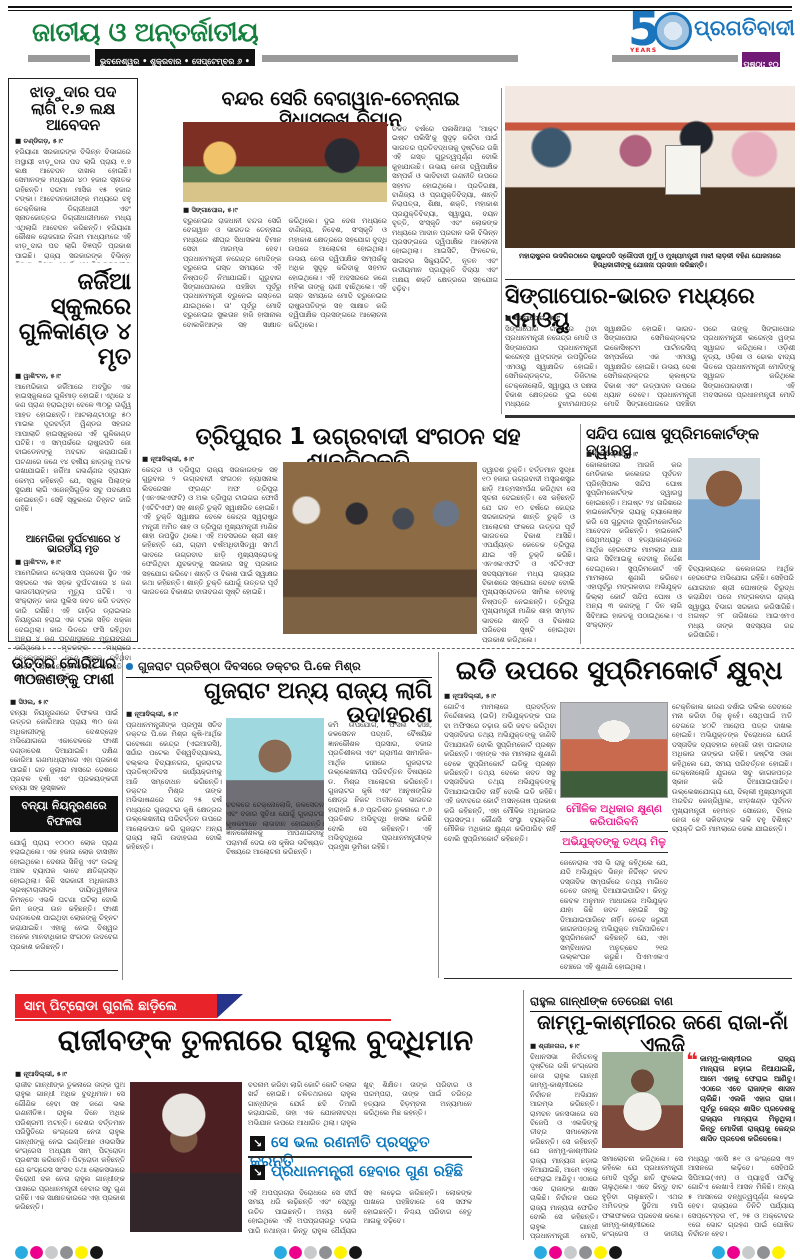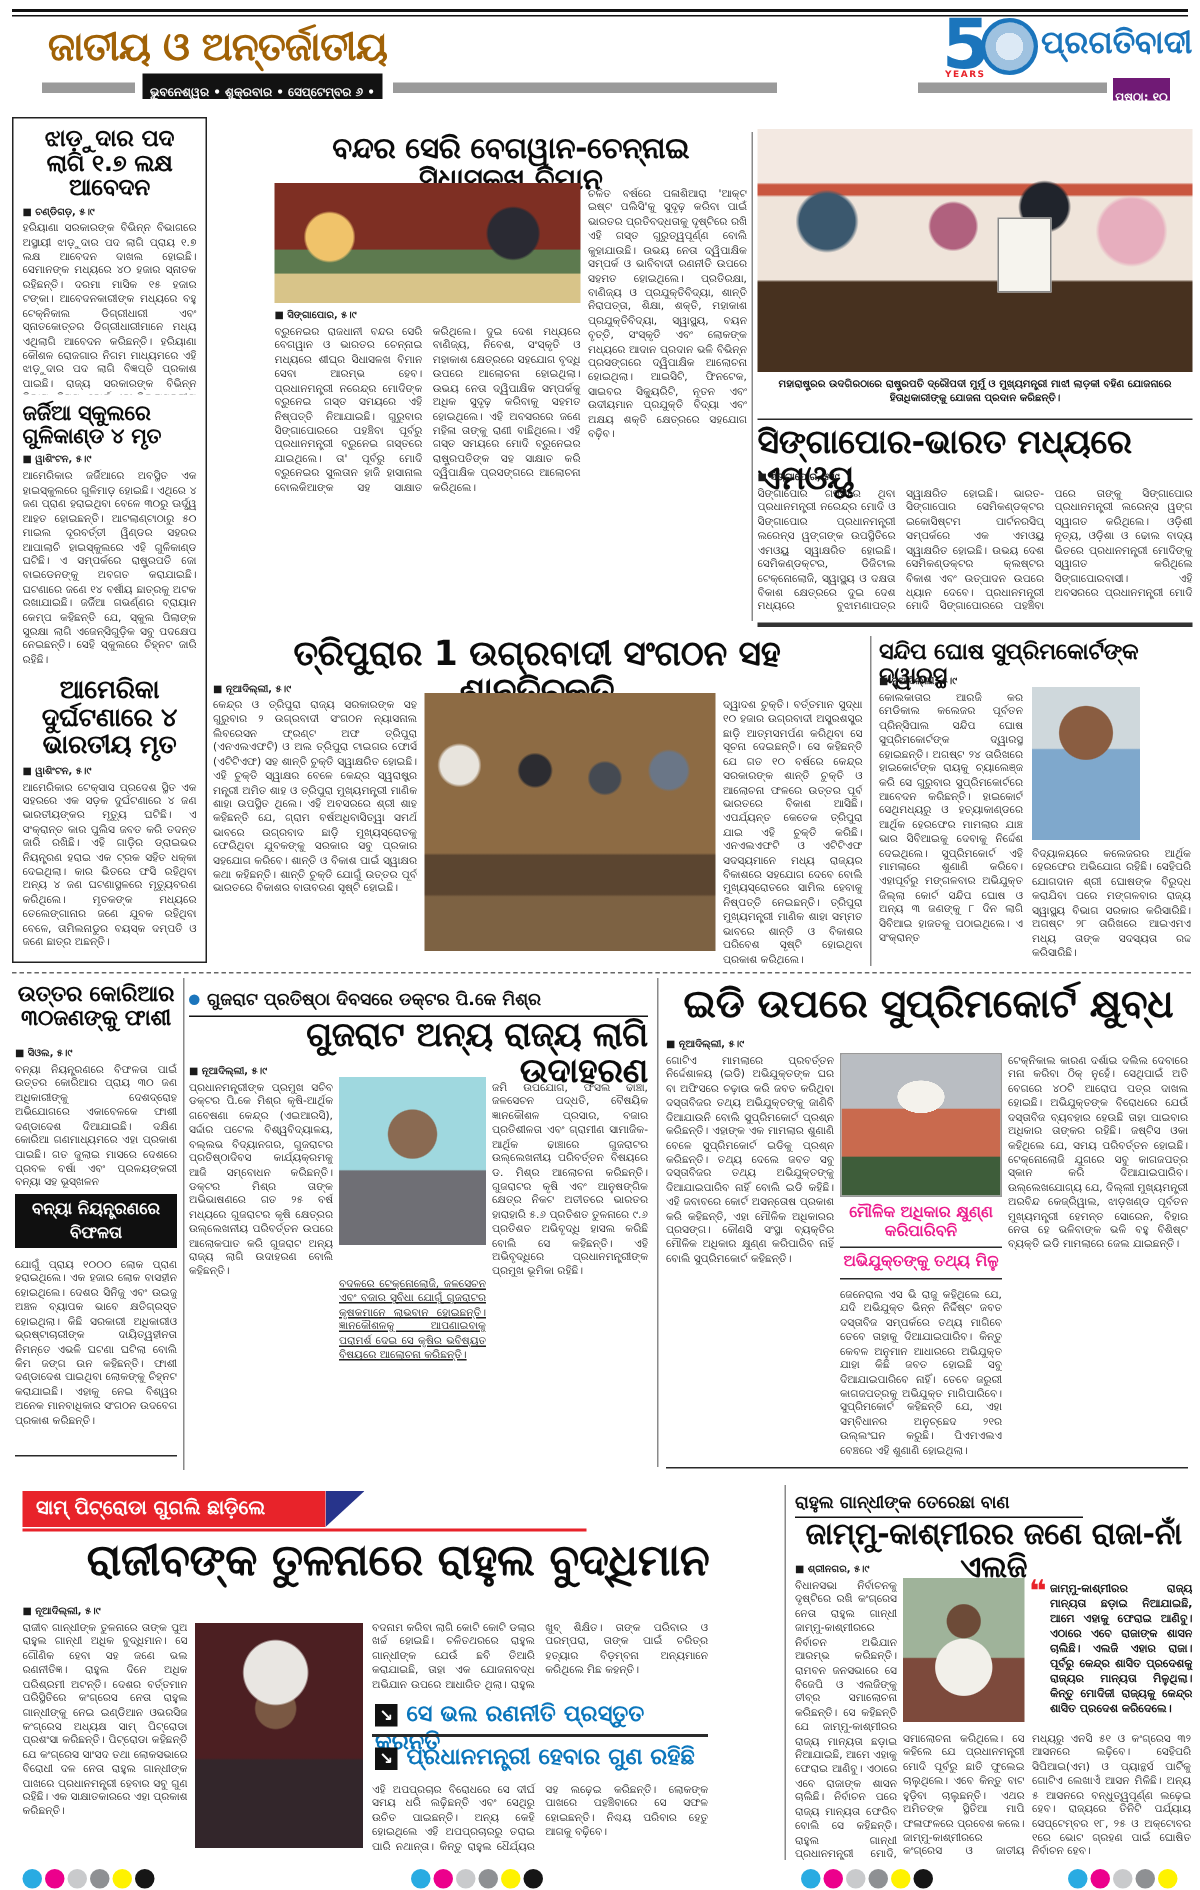--- a/index.html
+++ b/index.html
@@ -26,21 +26,21 @@
   .blackbox{background:#101010;color:#fff;font-weight:800;text-align:center;}
 </style>
 </head>
 <body>
 
 <div id="page">
 
   <div class="abs" style="left:8px;top:6px;width:784px;height:2px;background:#111;"></div>
   <div class="abs" style="left:8px;top:10px;width:784px;height:1px;background:#111;"></div>
 
-  <div class="abs" style="left:32px;top:17px;font-size:26px;font-weight:800;color:#a16207;letter-spacing:-0.5px;">ଜାତୀୟ ଓ ଅନ୍ତର୍ଜାତୀୟ</div>
+  <div class="abs" style="left:32px;top:17px;font-size:26px;font-weight:800;color:#15803d;letter-spacing:-0.5px;">ଜାତୀୟ ଓ ଅନ୍ତର୍ଜାତୀୟ</div>
 
   <div class="abs" style="left:28px;top:55px;width:62px;height:7px;background:#9a9a9a;"></div>
   <div class="abs" style="left:95px;top:49px;width:160px;height:17px;background:#121212;color:#fff;text-align:center;">
     <span style="font-size:8px;line-height:17px;font-weight:700;">ଭୁବନେଶ୍ୱର • ଶୁକ୍ରବାର • ସେପ୍ଟେମ୍ବର ୬ • ୨୦୨୪</span>
   </div>
   <div class="abs" style="left:262px;top:55px;width:256px;height:7px;background:#9a9a9a;"></div>
   <div class="abs" style="left:612px;top:55px;width:126px;height:7px;background:#9a9a9a;"></div>
 
   <div class="abs" style="left:628px;top:10px;width:164px;height:42px;">
     <span style="position:absolute;left:0;top:-8px;font-size:46px;font-weight:800;color:#1b75bc;">5</span>
@@ -50,25 +50,25 @@
   </div>
   <div class="abs" style="left:742px;top:52px;width:38px;height:15px;background:#701a75;text-align:center;">
     <span style="font-size:8px;line-height:15px;color:#fff;font-weight:700;">ପୃଷ୍ଠା: ୧୦</span>
   </div>
 
   <div class="abs" style="left:8px;top:78px;width:130px;height:564px;border:1.5px solid #222;box-sizing:border-box;padding:5px 6px;">
     <div class="headline" style="font-size:15.5px;text-align:center;">ଝାଡ଼ୁଦାର ପଦ ଲାଗି ୧.୭ ଲକ୍ଷ ଆବେଦନ</div>
     <div class="byline" style="margin-top:3px;">■ ଚଣ୍ଡିଗଡ଼, ୫।୯</div>
     <div class="art-body" style="height:116px;margin-top:2px;">ହରିୟାଣା ସରକାରଙ୍କ ବିଭିନ୍ନ ବିଭାଗରେ ଅସ୍ଥାୟୀ ଝାଡ଼ୁଦାର ପଦ ଲାଗି ପ୍ରାୟ ୧.୭ ଲକ୍ଷ ଆବେଦନ ଦାଖଲ ହୋଇଛି। ସେମାନଙ୍କ ମଧ୍ୟରେ ୪୦ ହଜାର ସ୍ନାତକ ରହିଛନ୍ତି। ଦରମା ମାସିକ ୧୫ ହଜାର ଟଙ୍କା। ଆବେଦନକାରୀଙ୍କ ମଧ୍ୟରେ ବହୁ ଟେକ୍ନିକାଲ ଡିଗ୍ରୀଧାରୀ ଏବଂ ସ୍ନାତକୋତ୍ତର ଡିଗ୍ରୀଧାରୀମାନେ ମଧ୍ୟ ଏଥିଲାଗି ଆବେଦନ କରିଛନ୍ତି। ହରିୟାଣା କୌଶଳ ରୋଜଗାର ନିଗମ ମାଧ୍ୟମରେ ଏହି ଝାଡ଼ୁଦାର ପଦ ଲାଗି ବିଜ୍ଞପ୍ତି ପ୍ରକାଶ ପାଇଛି। ରାଜ୍ୟ ସରକାରଙ୍କ ବିଭିନ୍ନ ବିଭାଗ, ନିଗମ, ବୋର୍ଡ ଏବଂ ଜିଲ୍ଲାସ୍ତରୀୟ ସଂସ୍ଥାରେ ଏହିସବୁ ଝାଡ଼ୁଦାର ନିଯୁକ୍ତ ହେବେ। ଏହି ଘଟଣାରୁ ରାଜ୍ୟରେ ବେକାରୀ ସମସ୍ୟାର ଗମ୍ଭୀରତା ବାରି ହୋଇପଡ଼ୁଛି।</div>
 
-    <div class="headline" style="font-size:14px;text-align:left;margin-top:6px;">ଜର୍ଜିଆ ସ୍କୁଲରେ ଗୁଳିକାଣ୍ଡ ୪ ମୃତ</div>
+    <div class="headline" style="font-size:23px;text-align:right;margin-top:6px;">ଜର୍ଜିଆ ସ୍କୁଲରେ ଗୁଳିକାଣ୍ଡ ୪ ମୃତ</div>
     <div class="byline" style="margin-top:3px;">■ ୱାଶିଂଟନ, ୫।୯</div>
     <div class="art-body" style="height:132px;margin-top:2px;">ଆମେରିକାର ଜର୍ଜିଆରେ ଅବସ୍ଥିତ ଏକ ହାଇସ୍କୁଲରେ ଗୁଳିମାଡ଼ ହୋଇଛି। ଏଥିରେ ୪ ଜଣ ପ୍ରାଣ ହରାଇଥିବା ବେଳେ ୩୦ରୁ ଊର୍ଦ୍ଧ୍ୱ ଆହତ ହୋଇଛନ୍ତି। ଆଟଲାଣ୍ଟାଠାରୁ ୫୦ ମାଇଲ ଦୂରବର୍ତ୍ତୀ ୱିଣ୍ଡର ସହରର ଆପାଲାଚି ହାଇସ୍କୁଲରେ ଏହି ଗୁଳିକାଣ୍ଡ ଘଟିଛି। ଏ ସମ୍ପର୍କରେ ରାଷ୍ଟ୍ରପତି ଜୋ ବାଇଡେନଙ୍କୁ ଅବଗତ କରାଯାଇଛି। ଘଟଣାରେ ଜଣେ ୧୪ ବର୍ଷୀୟ ଛାତ୍ରକୁ ଅଟକ ରଖାଯାଇଛି। ଜର୍ଜିଆ ଗଭର୍ଣ୍ଣର ବ୍ରାୟାନ କେମ୍ପ କହିଛନ୍ତି ଯେ, ସ୍କୁଲ ପିଲାଙ୍କ ସୁରକ୍ଷା ଲାଗି ଏଜେନ୍ସିଗୁଡ଼ିକ ସବୁ ପଦକ୍ଷେପ ନେଇଛନ୍ତି। ସେହି ସ୍କୁଲରେ ଚିହ୍ନଟ ଜାରି ରହିଛି।</div>
 
-    <div class="headline" style="font-size:17px;text-align:center;margin-top:7px;">ଆମେରିକା ଦୁର୍ଘଟଣାରେ ୪ ଭାରତୀୟ ମୃତ</div>
+    <div class="headline" style="font-size:10px;text-align:center;margin-top:20px;">ଆମେରିକା ଦୁର୍ଘଟଣାରେ ୪ ଭାରତୀୟ ମୃତ</div>
     <div class="byline" style="margin-top:3px;">■ ୱାଶିଂଟନ, ୫।୯</div>
     <div class="art-body" style="height:118px;margin-top:2px;">ଆମେରିକାର ଟେକ୍ସାସ ପ୍ରଦେଶ ସ୍ଥିତ ଏକ ସହରରେ ଏକ ସଡ଼କ ଦୁର୍ଘଟଣାରେ ୪ ଜଣ ଭାରତୀୟଙ୍କର ମୃତ୍ୟୁ ଘଟିଛି। ଏ ସଂକ୍ରାନ୍ତ କାର ପୁଲିସ ଜବତ କରି ତଦନ୍ତ ଜାରି ରଖିଛି। ଏହି ଗାଡ଼ିର ଡ୍ରାଇଭର ନିୟନ୍ତ୍ରଣ ହରାଇ ଏକ ଟ୍ରକ ସହିତ ଧକ୍କା ଦେଇଥିଲା। କାର ଭିତରେ ଫସି ରହିଥିବା ଅନ୍ୟ ୪ ଜଣ ଘଟଣାସ୍ଥଳରେ ମୃତ୍ୟୁବରଣ କରିଥିଲେ। ମୃତକଙ୍କ ମଧ୍ୟରେ ତେଲେଙ୍ଗାନାର ଜଣେ ଯୁବକ ରହିଥିବା ବେଳେ, ତାମିଲନାଡୁର ବୟସ୍କ ଦମ୍ପତି ଓ ଜଣେ ଛାତ୍ର ଅଛନ୍ତି।</div>
   </div>
 
   <div class="abs headline" style="left:183px;top:88px;width:315px;font-size:19.5px;text-align:center;">ବନ୍ଦର ସେରି ବେଗୱାନ-ଚେନ୍ନାଇ ସିଧାସଳଖ ବିମାନ</div>
   <div class="abs photo" style="left:183px;top:122px;width:204px;height:80px;background:
        radial-gradient(circle at 18% 45%, #f0c36a 0 9%, transparent 10%),
        radial-gradient(circle at 78% 42%, #2a2a33 0 10%, transparent 11%),
        linear-gradient(180deg,#7e2f23 0 55%, #5d7a4f 56% 75%, #d8c489 76%);"></div>
   <div class="abs byline" style="left:183px;top:206px;">■ ସିଙ୍ଗାପୋର, ୫।୯</div>
@@ -127,21 +127,21 @@
 
   <div class="abs" style="left:126px;top:655px;width:306px;border-bottom:1.5px solid #111;padding-bottom:3px;">
     <span style="display:inline-block;width:7px;height:7px;border-radius:50%;background:#1b75bc;margin-right:5px;"></span><span class="kicker" style="font-size:11.5px;">ଗୁଜରାଟ ପ୍ରତିଷ୍ଠା ଦିବସରେ ଡକ୍ଟର ପି.କେ ମିଶ୍ର</span>
   </div>
   <div class="abs headline" style="left:126px;top:678px;width:306px;font-size:22.5px;text-align:right;">ଗୁଜରାଟ ଅନ୍ୟ ରାଜ୍ୟ ଲାଗି ଉଦାହରଣ</div>
   <div class="abs byline" style="left:126px;top:710px;">■ ନୂଆଦିଲ୍ଲୀ, ୫।୯</div>
   <div class="abs art-body" style="left:126px;top:720px;width:96px;height:258px;">ପ୍ରଧାନମନ୍ତ୍ରୀଙ୍କ ପ୍ରମୁଖ ସଚିବ ଡକ୍ଟର ପି.କେ ମିଶ୍ର କୃଷି-ଆର୍ଥିକ ଗବେଷଣା କେନ୍ଦ୍ର (ଏଇଆରସି), ସର୍ଦ୍ଦାର ପଟେଲ ବିଶ୍ୱବିଦ୍ୟାଳୟ, ବଲ୍ଲଭ ବିଦ୍ୟାନଗର, ଗୁଜରାଟର ପ୍ରତିଷ୍ଠାଦିବସ କାର୍ଯ୍ୟକ୍ରମକୁ ଆଜି ସମ୍ବୋଧନ କରିଛନ୍ତି। ଡକ୍ଟର ମିଶ୍ର ତାଙ୍କ ଅଭିଭାଷଣରେ ଗତ ୨୫ ବର୍ଷ ମଧ୍ୟରେ ଗୁଜରାଟର କୃଷି କ୍ଷେତ୍ରର ଉଲ୍ଲେଖନୀୟ ପରିବର୍ତ୍ତନ ଉପରେ ଆଲୋକପାତ କରି ଗୁଜରାଟ ଅନ୍ୟ ରାଜ୍ୟ ଲାଗି ଉଦାହରଣ ବୋଲି କହିଛନ୍ତି।</div>
   <div class="abs photo" style="left:226px;top:718px;width:98px;height:112px;background:
        radial-gradient(circle at 50% 34%, #8a6a52 0 18%, transparent 19%),
        linear-gradient(180deg,#9fd8df 0 55%, #6f6f75 56%);"></div>
-  <div class="abs art-body" style="left:226px;top:851px;width:98px;height:144px;text-decoration:underline;">ବଦଳରେ ଟେକ୍ନୋଲୋଜି, ଜଳସେଚନ ଏବଂ ବଜାର ସୁବିଧା ଯୋଗୁଁ ଗୁଜରାଟର କୃଷକମାନେ ଲାଭବାନ ହୋଇଛନ୍ତି। ଜ୍ଞାନକୌଶଳକୁ ଆପଣାଇବାକୁ ପରାମର୍ଶ ଦେଇ ସେ କୃଷିର ଭବିଷ୍ୟତ ବିଷୟରେ ଆଲୋଚନା କରିଛନ୍ତି।</div>
+  <div class="abs art-body" style="left:226px;top:800px;width:98px;height:144px;">ବଦଳରେ ଟେକ୍ନୋଲୋଜି, ଜଳସେଚନ ଏବଂ ବଜାର ସୁବିଧା ଯୋଗୁଁ ଗୁଜରାଟର କୃଷକମାନେ ଲାଭବାନ ହୋଇଛନ୍ତି। ଜ୍ଞାନକୌଶଳକୁ ଆପଣାଇବାକୁ ପରାମର୍ଶ ଦେଇ ସେ କୃଷିର ଭବିଷ୍ୟତ ବିଷୟରେ ଆଲୋଚନା କରିଛନ୍ତି।</div>
   <div class="abs art-body" style="left:328px;top:720px;width:104px;height:258px;">ଜମି ଉପଯୋଗ, ଫସଲ ଢାଞ୍ଚା, ଜଳସେଚନ ପଦ୍ଧତି, ବୈଷୟିକ ଜ୍ଞାନକୌଶଳ ପ୍ରସାର, ବଜାର ପ୍ରତିଶୀଳତା ଏବଂ ଗ୍ରାମୀଣ ସାମାଜିକ-ଆର୍ଥିକ ଢାଞ୍ଚାରେ ଗୁଜରାଟର ଉଲ୍ଲେଖନୀୟ ପରିବର୍ତ୍ତନ ବିଷୟରେ ଡ. ମିଶ୍ର ଆଲୋଚନା କରିଛନ୍ତି। ଗୁଜରାଟର କୃଷି ଏବଂ ଆନୁଷଙ୍ଗିକ କ୍ଷେତ୍ର ନିକଟ ଅତୀତରେ ଭାରତର ହାରାହାରି ୫.୬ ପ୍ରତିଶତ ତୁଳନାରେ ୯.୬ ପ୍ରତିଶତ ଅଭିବୃଦ୍ଧି ହାସଲ କରିଛି ବୋଲି ସେ କହିଛନ୍ତି। ଏହି ଅଭିବୃଦ୍ଧିରେ ପ୍ରଧାନମନ୍ତ୍ରୀଙ୍କ ପ୍ରମୁଖ ଭୂମିକା ରହିଛି।</div>
 
   <div class="abs vrule" style="left:438px;top:652px;height:326px;"></div>
 
   <div class="abs headline" style="left:444px;top:656px;width:350px;font-size:26px;text-align:center;">ଇଡି ଉପରେ ସୁପ୍ରିମକୋର୍ଟ କ୍ଷୁବ୍ଧ</div>
   <div class="abs byline" style="left:444px;top:692px;">■ ନୂଆଦିଲ୍ଲୀ, ୫।୯</div>
   <div class="abs art-body" style="left:444px;top:702px;width:112px;height:272px;">ଗୋଟିଏ ମାମଲାରେ ପ୍ରବର୍ତ୍ତନ ନିର୍ଦ୍ଦେଶାଳୟ (ଇଡି) ଅଭିଯୁକ୍ତଙ୍କ ଘର ବା ଅଫିସରେ ଚଢ଼ାଉ କରି ଜବତ କରିଥିବା ଦସ୍ତାବିଜର ତଥ୍ୟ ଅଭିଯୁକ୍ତଙ୍କୁ ଜାଣିବି ଦିଆଯାଉନି ବୋଲି ସୁପ୍ରିମକୋର୍ଟ ପ୍ରଶ୍ନ କରିଛନ୍ତି। ଏହାଙ୍କ ଏକ ମାମଲାର ଶୁଣାଣି ବେଳେ ସୁପ୍ରିମକୋର୍ଟ ଇଡିକୁ ପ୍ରଶ୍ନ କରିଛନ୍ତି। ତଥ୍ୟ ଦେଲେ ଜବତ ସବୁ ଦସ୍ତାବିଜର ତଥ୍ୟ ଅଭିଯୁକ୍ତଙ୍କୁ ଦିଆଯାଇପାରିବ ନାହିଁ ବୋଲି ଇଡି କହିଛି। ଏହି ଜବାବରେ କୋର୍ଟ ଅସନ୍ତୋଷ ପ୍ରକାଶ କରି କହିଛନ୍ତି, ଏହା ମୌଳିକ ଅଧିକାରର ପ୍ରସଙ୍ଗ। କୌଣସି ସଂସ୍ଥା ବ୍ୟକ୍ତିର ମୌଳିକ ଅଧିକାର କ୍ଷୁଣ୍ଣ କରିପାରିବ ନାହିଁ ବୋଲି ସୁପ୍ରିମକୋର୍ଟ କହିଛନ୍ତି।</div>
   <div class="abs photo" style="left:560px;top:702px;width:108px;height:96px;border:1px solid #999;box-sizing:border-box;background:
        radial-gradient(ellipse 26px 18px at 50% 30%, #f4f2ec 0 60%, transparent 61%),
        linear-gradient(180deg,#b9bdc2 0 38%, #c96a4e 39% 72%, #3e5d3a 73%);"></div>

